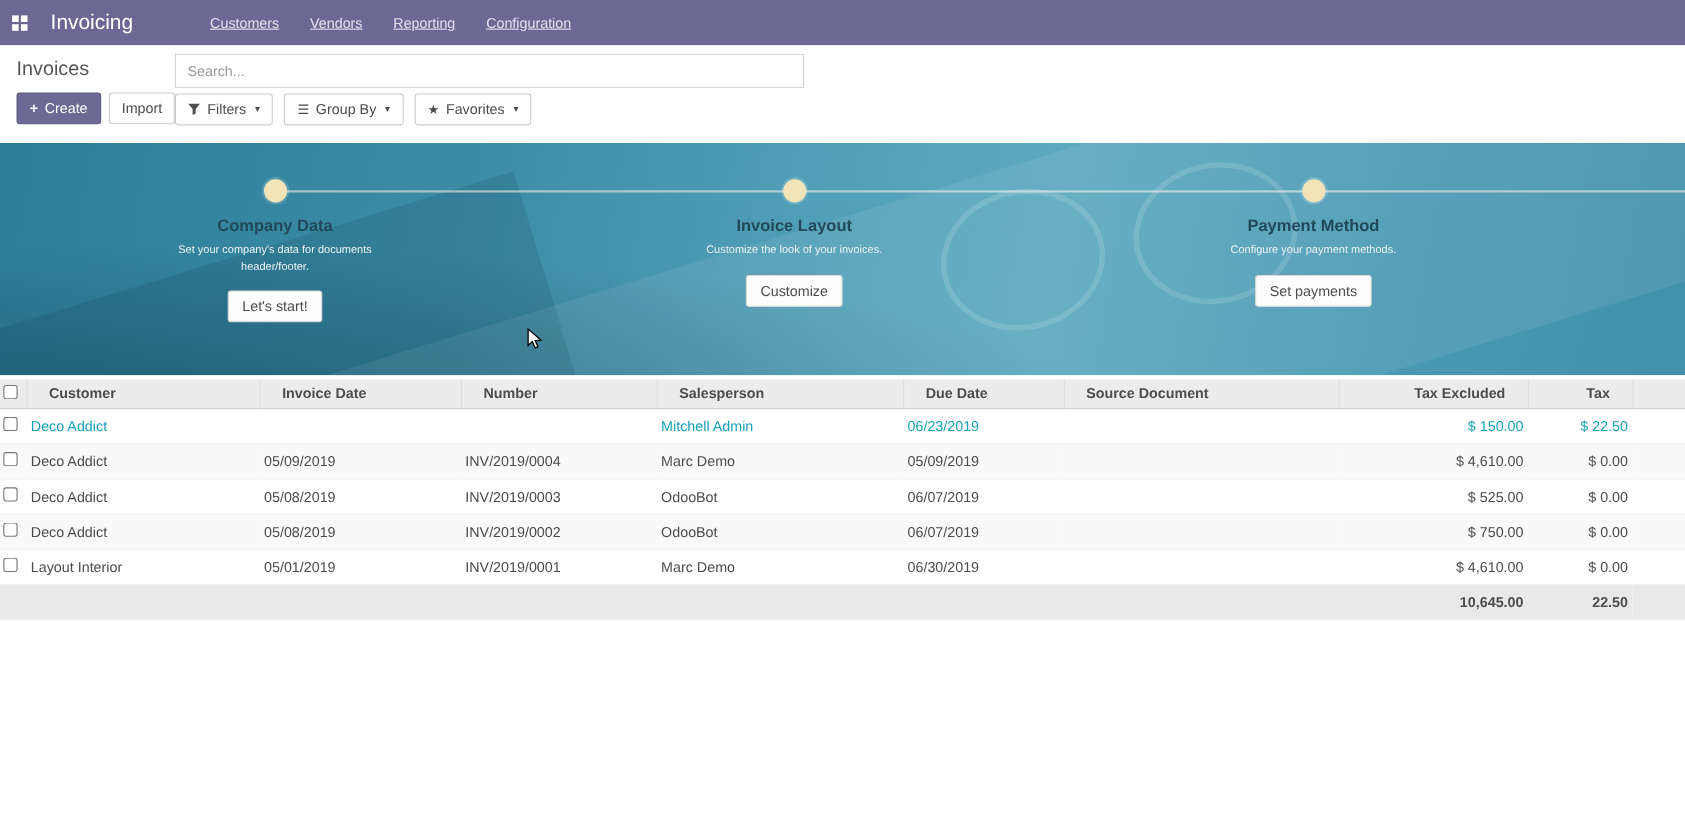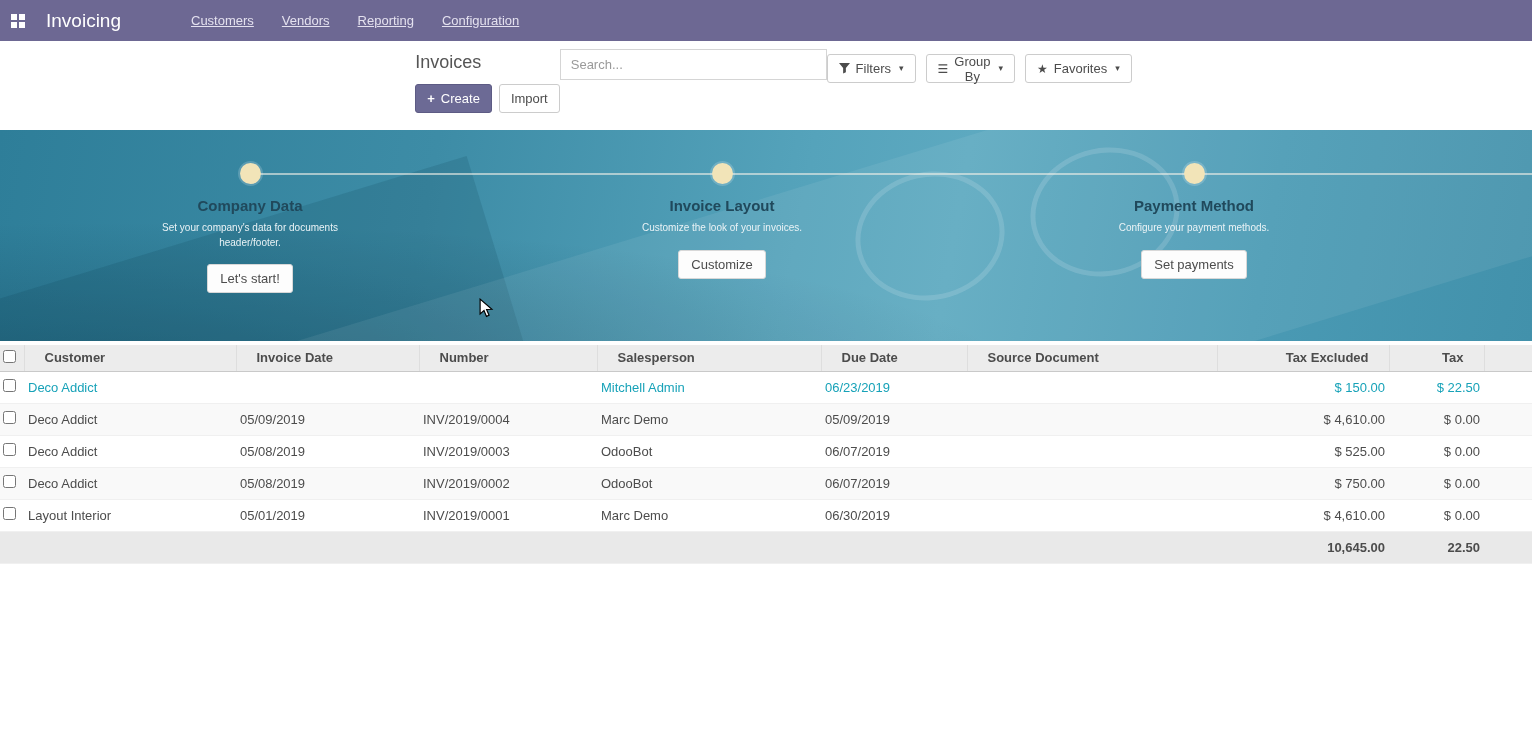--- a/index.html
+++ b/index.html
@@ -12,32 +12,32 @@
   .topbar {
     height:41px; background:#6d6893; display:flex; align-items:center;
     padding-left:10px; color:#fff;
   }
   .apps-icon { width:16px; height:16px; margin-right:20px; cursor:pointer; }
   .app-title { font-size:19px; font-weight:400; color:#fff; cursor:pointer; }
   .top-menus { display:flex; margin-left:56px; }
   .top-menu { font-size:13px; color:#e4e1ef; padding:12px 14px; cursor:pointer;text-decoration:underline; }
 
   
-  .control-panel { display:flex; justify-content:center; height:89px; padding:8px 0 0 15px; }
+  .control-panel { display:flex; justify-content:flex-start; height:89px; padding:8px 0 0 15px; }
   .cp-left { padding-top:3px; }
   .page-title { font-size:18px; color:#555; margin-bottom:11px; }
   .cp-buttons { display:flex; gap:7px; }
   .btn {
     background:#fff; border:1px solid #ccc; border-radius:3px; height:29px;
     font-size:13px; color:#4c4c4c; padding:0 11px; display:inline-flex;
     align-items:center; gap:6px; cursor:pointer; font-family:inherit;
   }
   .btn-primary { background:#6c6a95; border-color:#5d5b84; color:#fff; }
   .plus-glyph { font-weight:bold; font-size:13px; }
-  .cp-right { width:572px; display:flex; flex-direction:row; }
+  .cp-right { width:572px; display:flex; flex-direction:column; }
   .search-input {
     height:31px; width:100%; border:1px solid #d5d5d5; padding:0 10px;
     font-size:13px; font-family:inherit; color:#4c4c4c; outline:none;
   }
   .search-input::placeholder { color:#9a9a9a; }
   .filter-row { display:flex; gap:10px; margin-top:5px; }
   .caret { font-size:9px; line-height:1; margin-left:2px; }
   .gb-glyph { font-size:12px; line-height:1; }
   .star-glyph { font-size:12px; line-height:1; }
 

